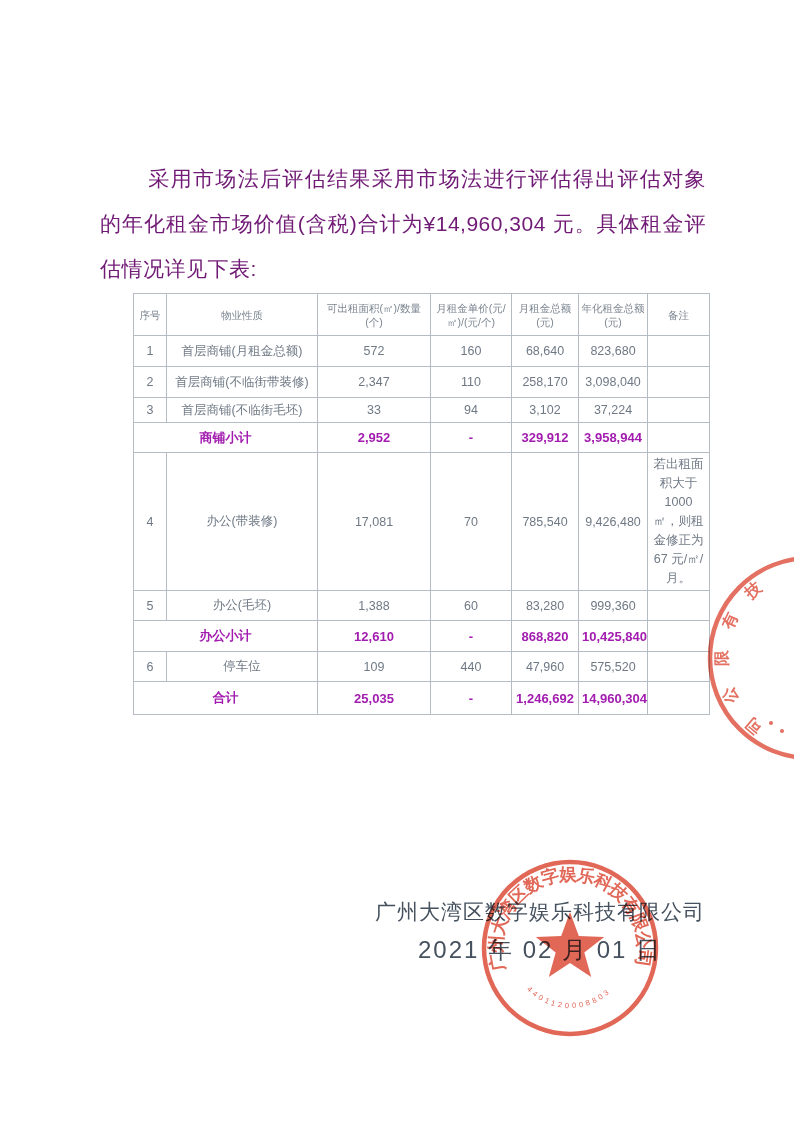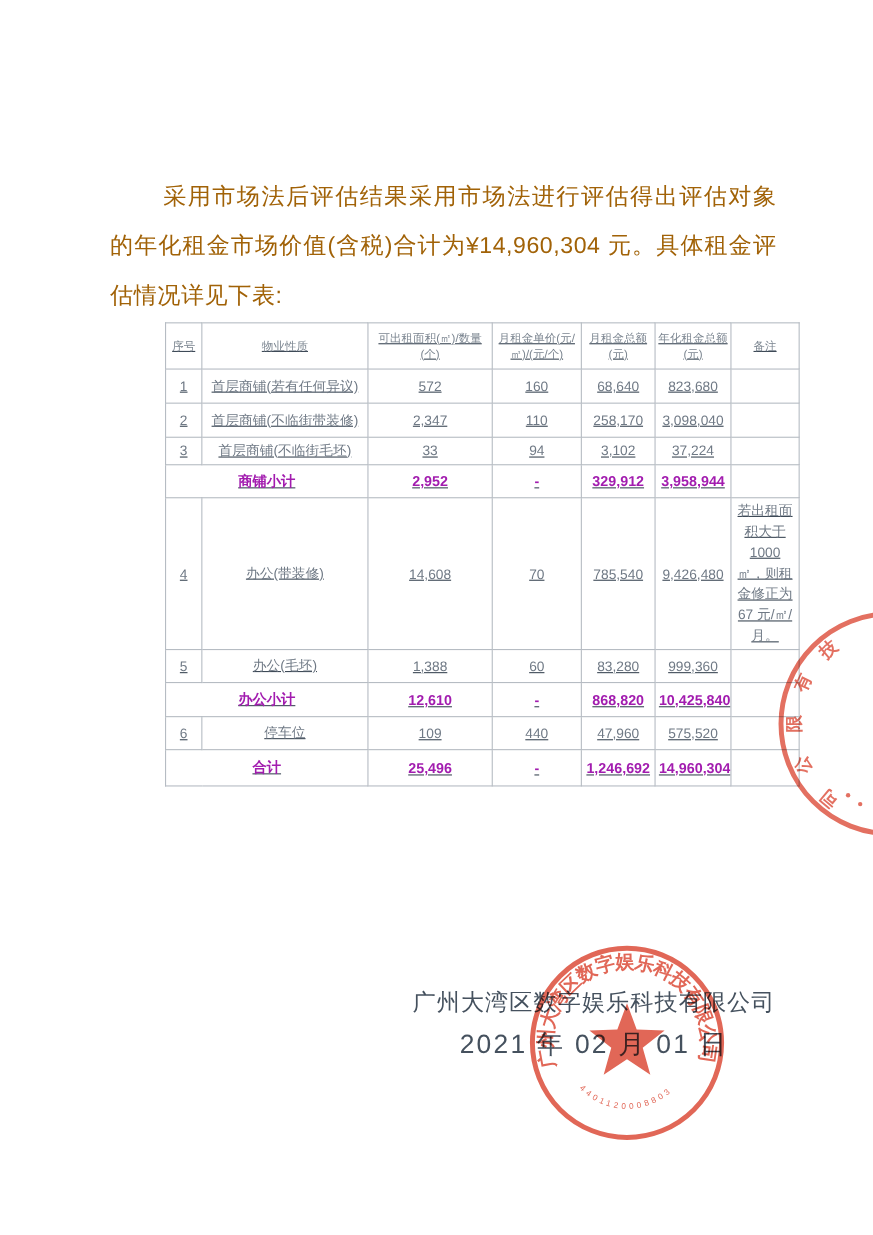--- a/index.html
+++ b/index.html
@@ -8,25 +8,25 @@
     width:794px;height:1123px;
     background:#ffffff;
     overflow:hidden;
     font-family:"Liberation Sans","DejaVu Sans",sans-serif;
     color:#3e4a57;
   }
   .para{
     position:absolute;left:100px;width:606px;
     font-size:21px;line-height:45px;
     text-indent:2.3em;text-align:justify;
-    letter-spacing:0.5px;color:#a16207;
+    letter-spacing:0.5px;color:#701a75;
   }
   .p1{top:156px;}
   .p2{top:684px;}
-  .table-wrap{position:absolute;left:150px;top:293px;width:555px;text-decoration:underline;}
+  .table-wrap{position:absolute;left:133px;top:293px;width:555px;}
   table.valuation{border-collapse:collapse;table-layout:fixed;width:555px;}
   table.valuation td,table.valuation th{
     border:1px solid #b6bcc3;
     font-weight:normal;overflow:hidden;
   }
   table.valuation th{
     font-size:10.5px;line-height:14px;color:#7b8590;padding:2px 1px;text-align:center;
   }
   table.valuation td{
     font-size:12.5px;color:#6f7985;text-align:center;padding:2px 3px;
@@ -64,21 +64,21 @@
         <th style="width:148px;">物业性质</th>
         <th style="width:110px;">可出租面积(㎡)/数量(个)</th>
         <th style="width:78px;">月租金单价(元/㎡)/(元/个)</th>
         <th style="width:64px;">月租金总额(元)</th>
         <th style="width:66px;">年化租金总额(元)</th>
         <th style="width:59px;">备注</th>
       </tr>
 
       <tr style="height:31px;">
         <td>1</td>
-        <td class="name">首层商铺(若有任何异议)</td>
+        <td class="name">首层商铺(月租金总额)</td>
         <td>572</td>
         <td>160</td>
         <td>68,640</td>
         <td>823,680</td>
         <td class="remark"></td>
       </tr>
 
       <tr style="height:31px;">
         <td>2</td>
         <td class="name">首层商铺(不临街带装修)</td>
@@ -104,21 +104,21 @@
         <td>2,952</td>
         <td>-</td>
         <td>329,912</td>
         <td>3,958,944</td>
         <td class="remark"></td>
       </tr>
 
       <tr style="height:96px;">
         <td>4</td>
         <td class="name">办公(带装修)</td>
-        <td>14,608</td>
+        <td>17,081</td>
         <td>70</td>
         <td>785,540</td>
         <td>9,426,480</td>
         <td class="remark">若出租面积大于 1000 ㎡，则租金修正为 67 元/㎡/月。</td>
       </tr>
 
       <tr style="height:30px;">
         <td>5</td>
         <td class="name">办公(毛坯)</td>
         <td>1,388</td>
@@ -142,21 +142,21 @@
         <td class="name">停车位</td>
         <td>109</td>
         <td>440</td>
         <td>47,960</td>
         <td>575,520</td>
         <td class="remark"></td>
       </tr>
 
       <tr class="sub" style="height:33px;">
         <td colspan="2">合计</td>
-        <td>25,496</td>
+        <td>25,035</td>
         <td>-</td>
         <td>1,246,692</td>
         <td>14,960,304</td>
         <td class="remark"></td>
       </tr>
     </tbody>
       </table>
   </div>
 
 

